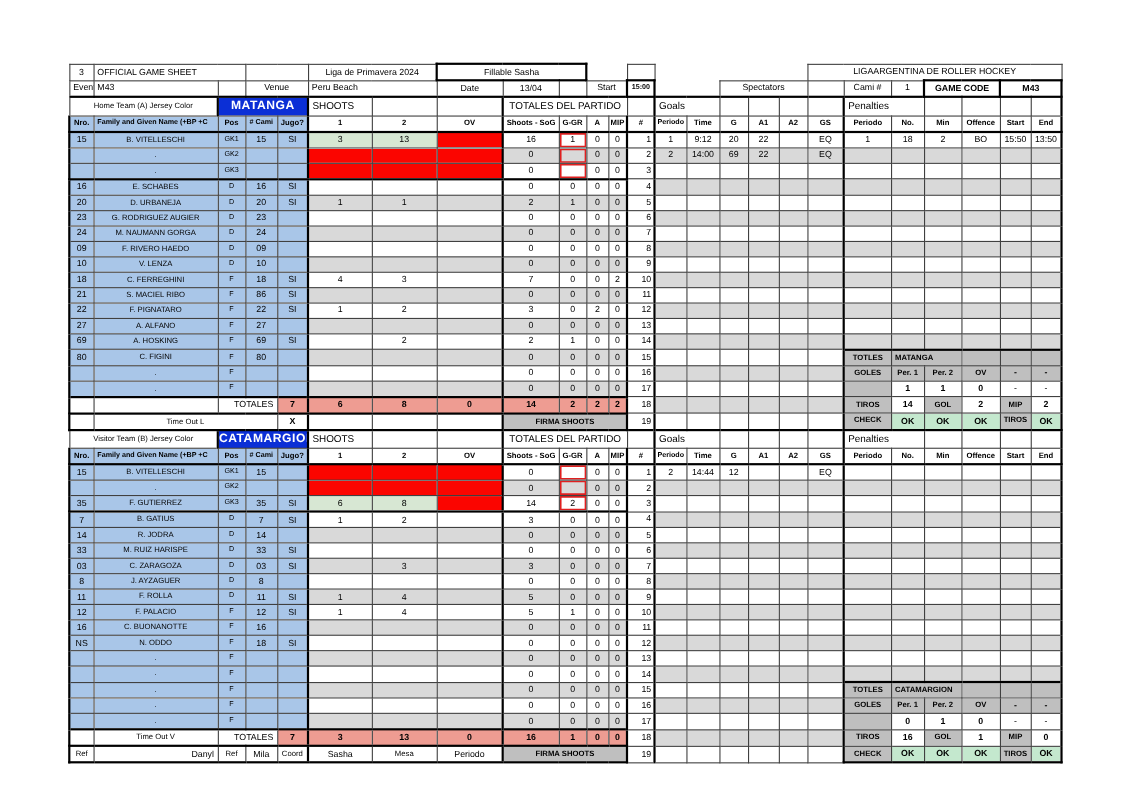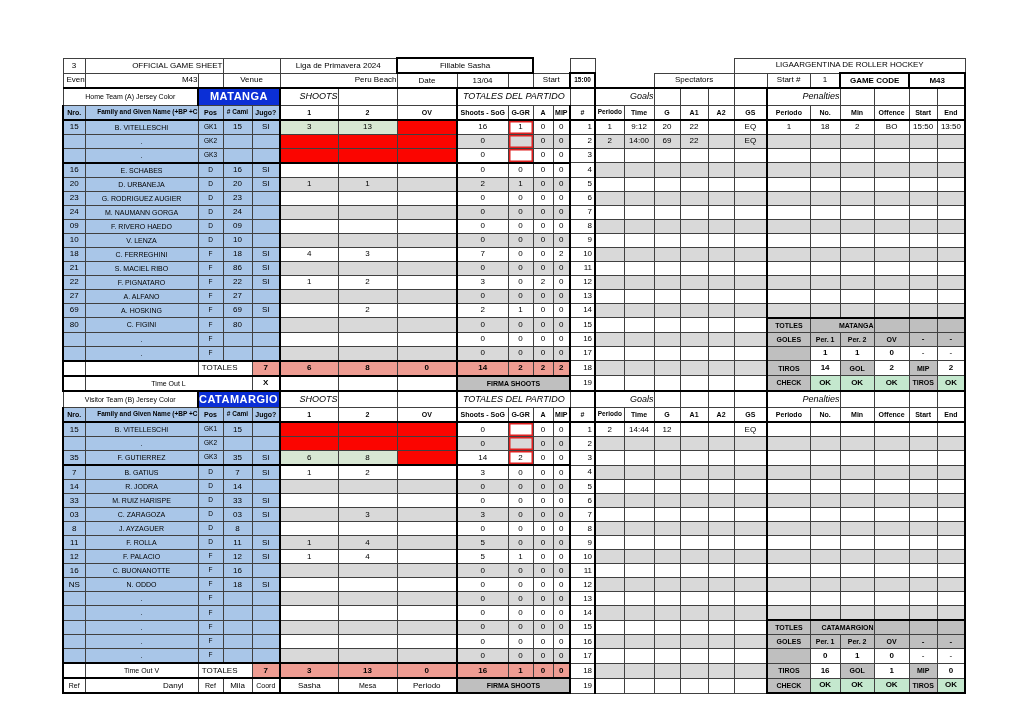--- a/index.html
+++ b/index.html
@@ -14,23 +14,23 @@
   .bt2{border-top:2px solid #000;}.bb2{border-bottom:2px solid #000;}
   .lb{background:#A9C6E8;}
   .gz{background:#D9D9D9;}
   .dg{background:#BFBFBF;}
   .sal{background:#EE9C92;}
   .red{background:#FB0500;}
   .grn{background:#D7E7D3;}
   .ok{background:#C4E8CE;}
   .team{background:#0B2FD6;color:#fff;font-weight:bold;font-size:11px;letter-spacing:.5px;}
   .bold{font-weight:bold;}
-  .left{text-align:right;}.right{text-align:right;}
-  .pl{padding-left:3px;}.pr{padding-right:14px;text-align:right;}
-  .f6{font-size:6.5px;}.f7{font-size:7px;}.f9{font-size:9px;font-style:italic;}
+  .left{text-align:left;}.right{text-align:right;}
+  .pl{padding-left:3px;}.pr{padding-right:3px;text-align:right;}
+  .f6{font-size:6.5px;}.f7{font-size:7px;}.f9{font-size:9px;}
   .num{text-align:right;padding-right:2px;}
   .rb{box-shadow:inset 0 0 0 1.5px #E02020;}
 </style>
 </head>
 <body>
 
 <div id="wrap">
   <table>
     <colgroup id="cols">
         <col style="width: 22px;">
@@ -78,21 +78,21 @@
           <td colspan="2">Venue</td>
           <td colspan="2" class="left pl">Peru Beach</td>
           <td>Date</td>
           <td>13/04</td>
           <td></td>
           <td colspan="2">Start</td>
           <td class="b2 f6 bold">15:00</td>
           <td colspan="2" class="nb"></td>
           <td colspan="3">Spectators</td>
           <td class="nb"></td>
-          <td>Start #</td>
+          <td>Cami #</td>
           <td>1</td>
           <td colspan="2" class="bold b2">GAME CODE</td>
           <td colspan="2" class="bold b2">M43</td>
         </tr>
         <tr style="height: 17px;">
           <td colspan="2" class="f7 bt2">Home Team (A) Jersey Color</td>
           <td colspan="3" class="team bt2 bl2">MATANGA</td>
           <td class="left pl bl2 f9 bt2">SHOOTS</td>
           <td class="bt2"></td>
           <td class="bt2"></td>

